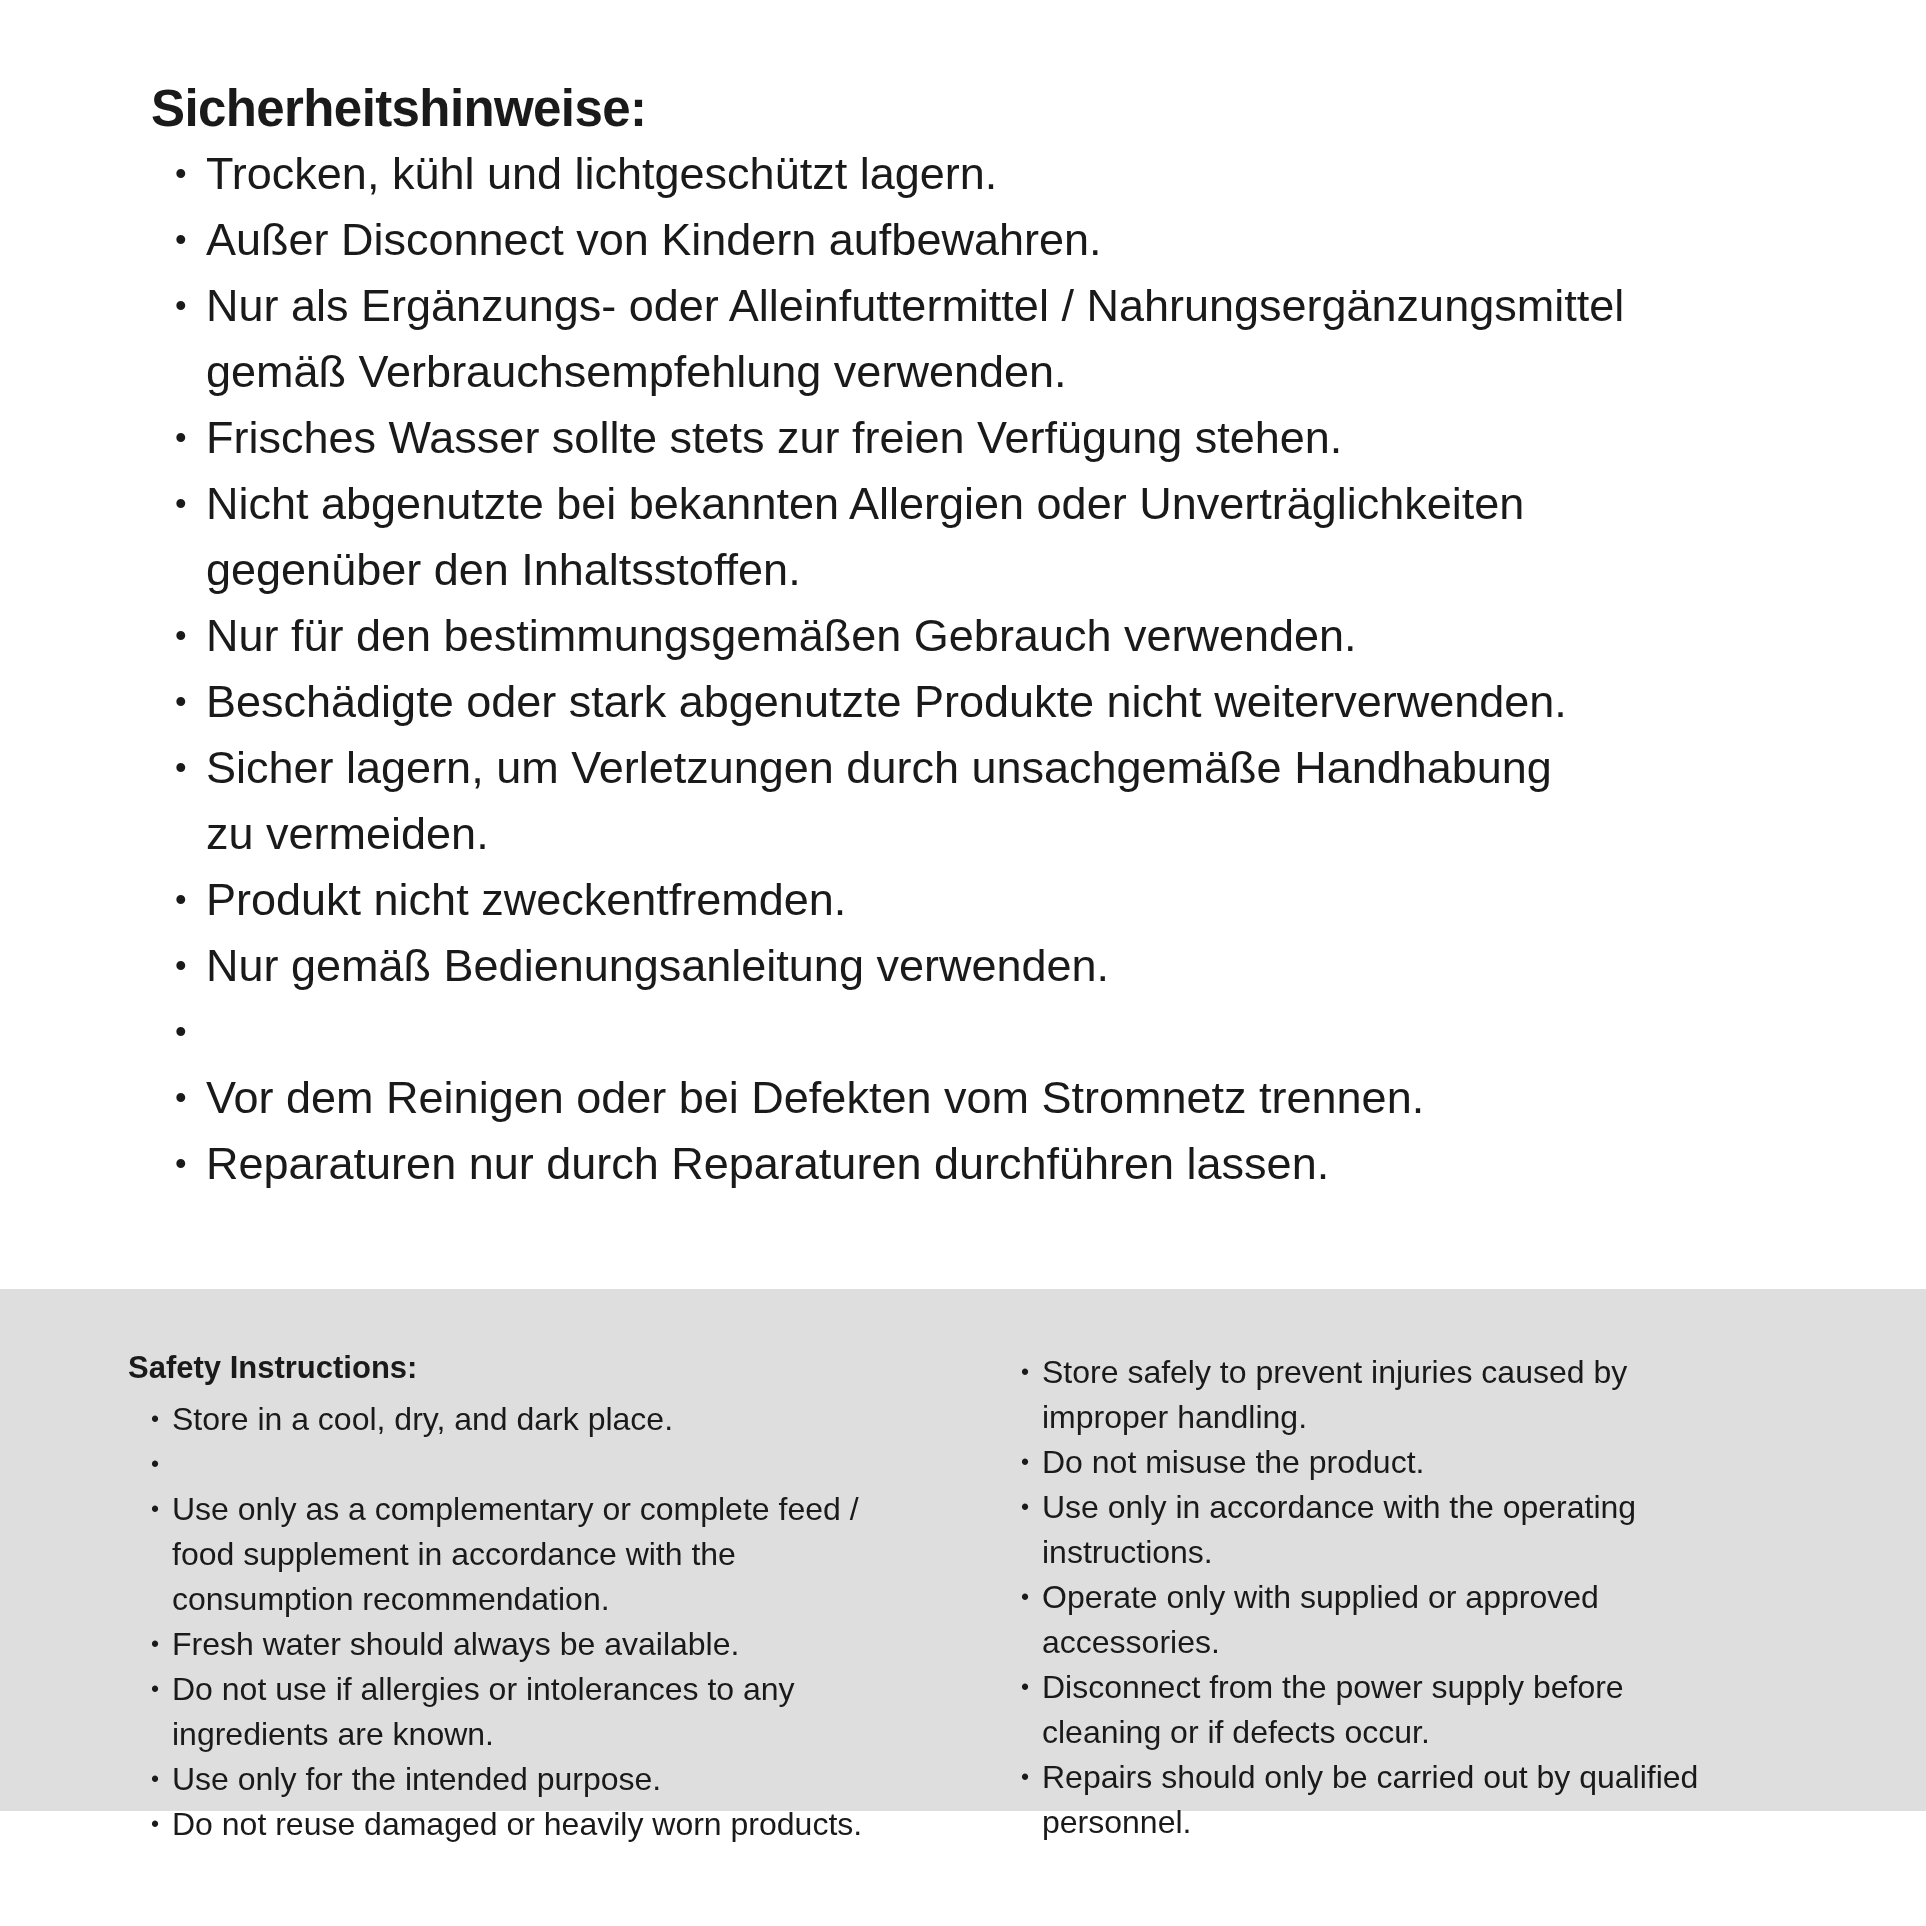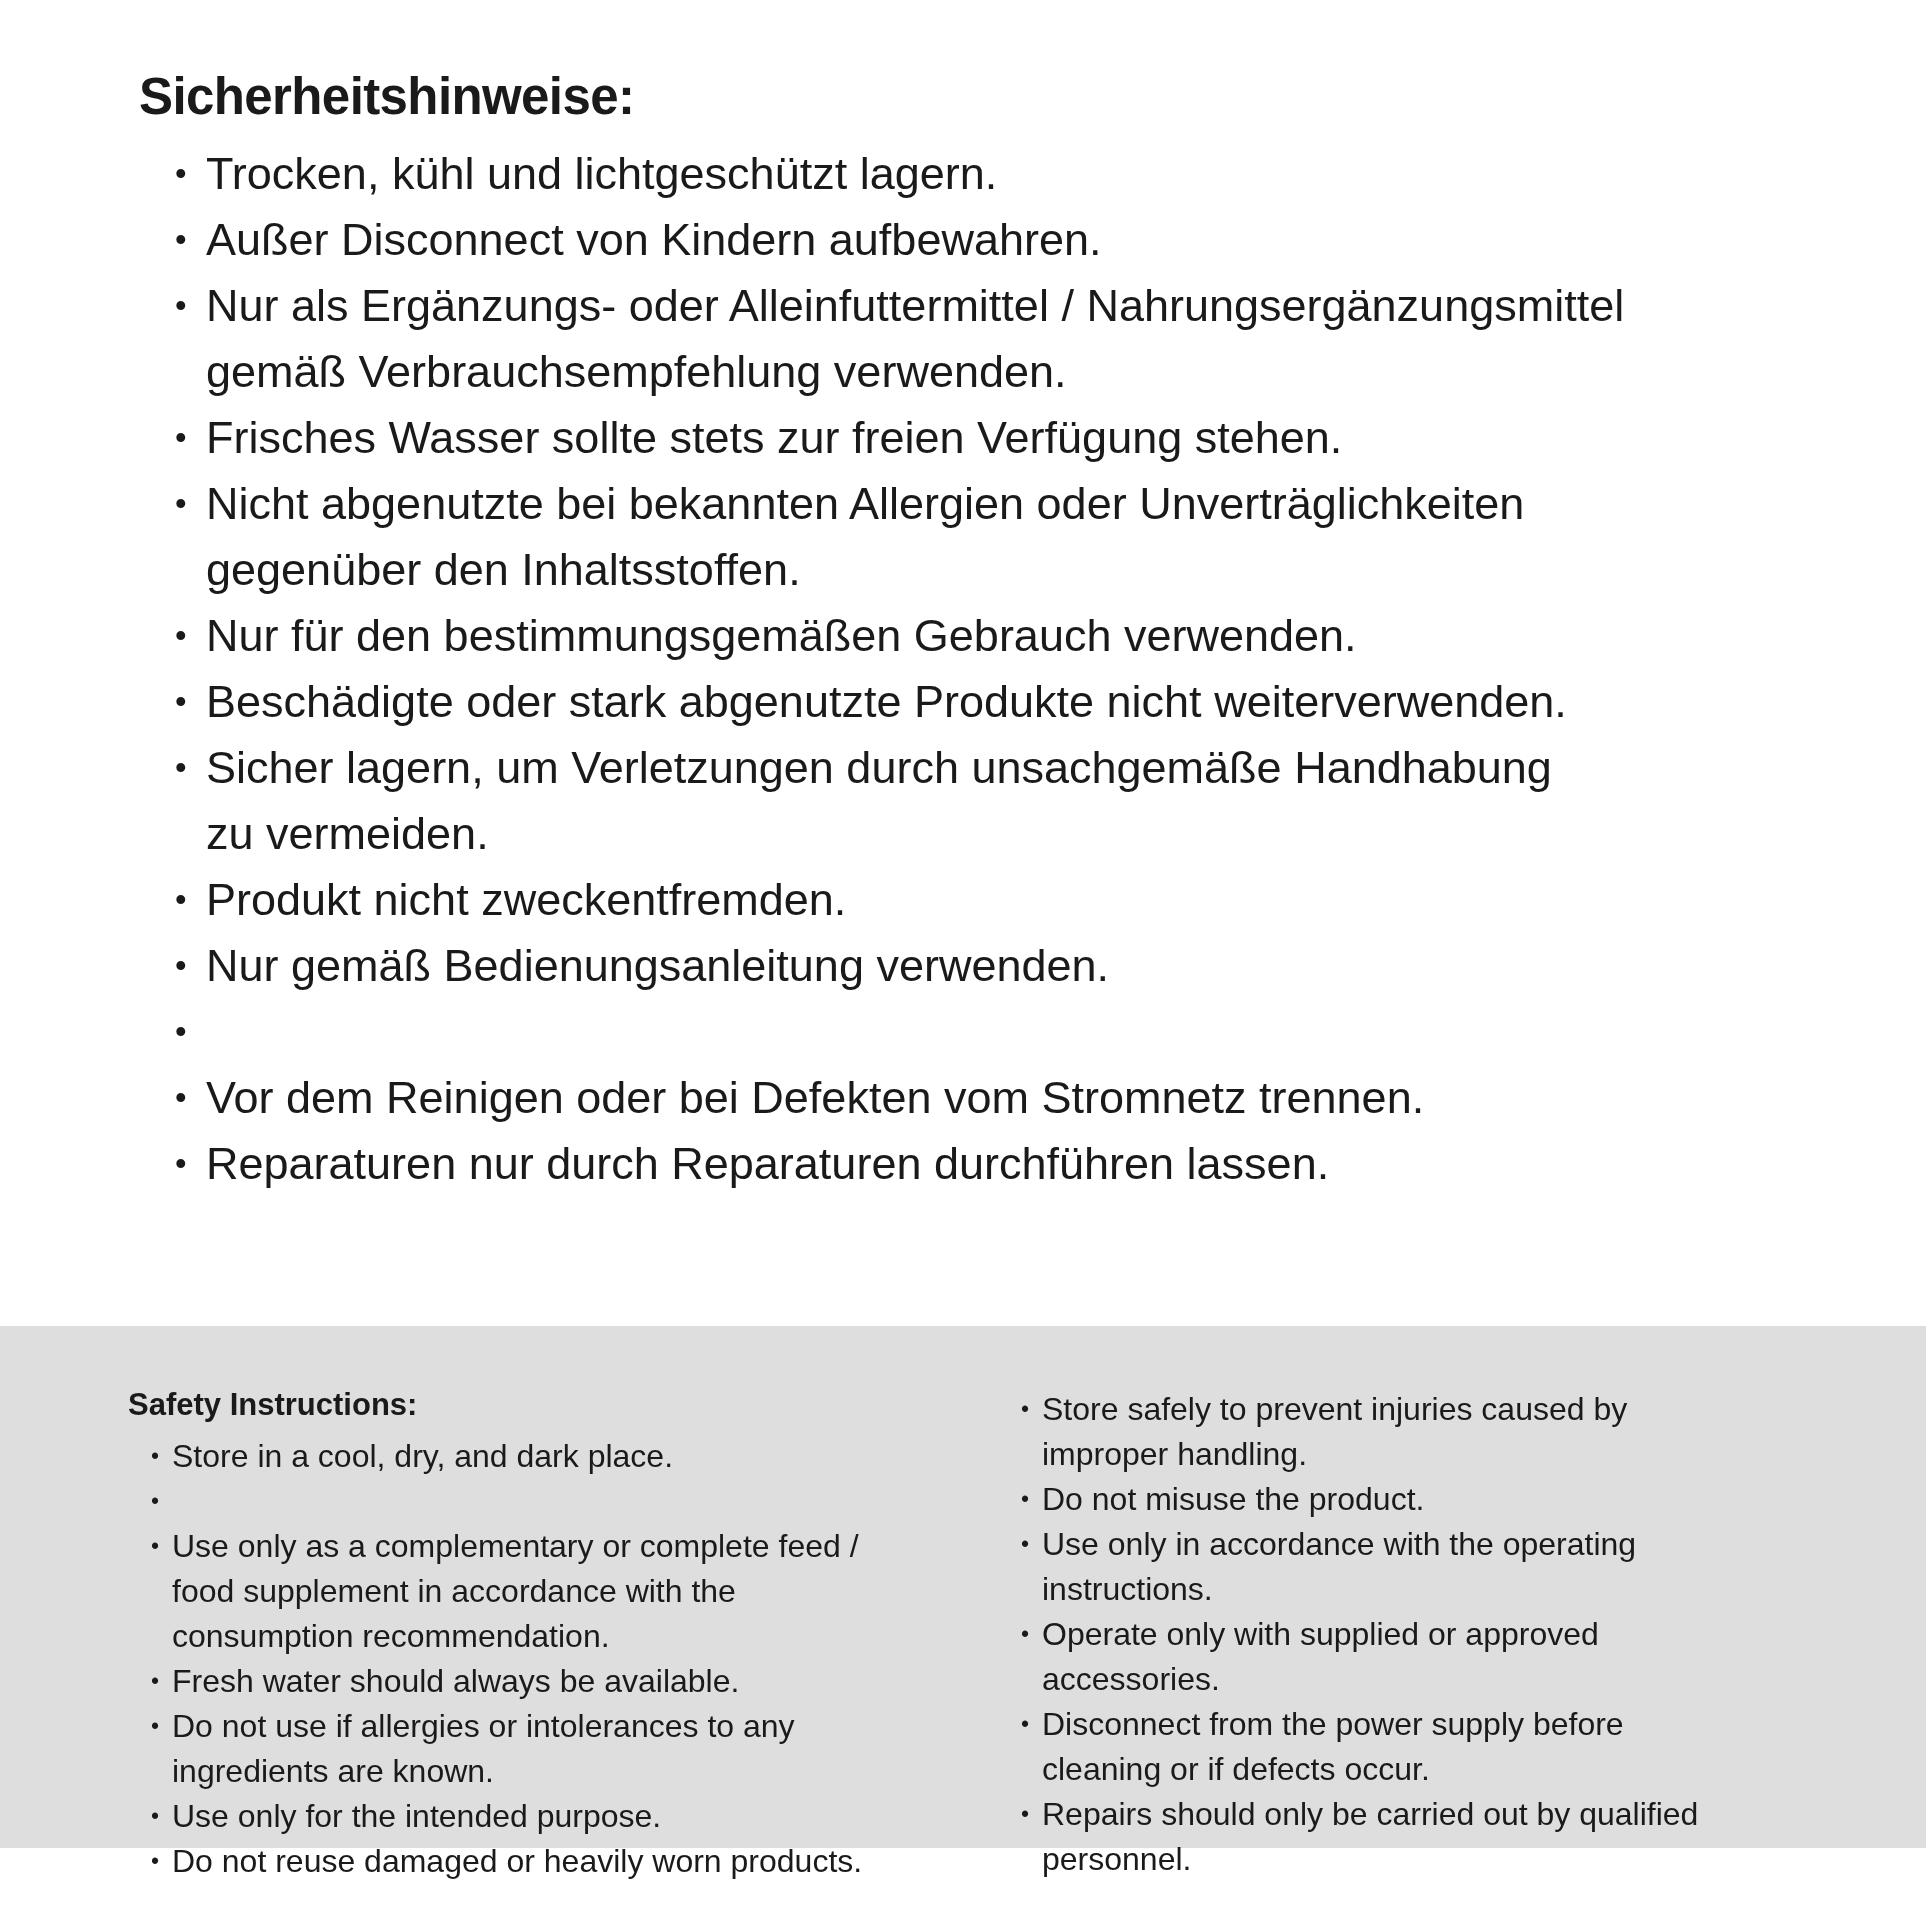--- a/index.html
+++ b/index.html
@@ -7,35 +7,34 @@
     width: 1926px; height: 1926px;
     position: relative;
     background: var(--page-bg, #ffffff);
     color: var(--text-color, #1a1a1a);
     font-family: "Liberation Sans", "DejaVu Sans", sans-serif;
     overflow: hidden;
   }
   .de-title {
     position: absolute; left: 135px; top: 62px;
     font-size: 51px; font-weight: 700; line-height: 62px;
-    letter-spacing: -0.6px; margin: 4px;
+    letter-spacing: -0.6px; margin: 16px;
   }
   .list { position: absolute; }
   .row { display: flex; align-items: flex-start; }
   .row .dot { flex: 0 0 auto; }
   .row .txt { white-space: pre-line; }
 
   .de-list { left: 175px; top: 141px; font-size: 45px; line-height: 66px; width: 1682px; }
   .de-list .dot { width: 31px; font-size: 33px; line-height: 66px; }
 
   .panel {
     position: absolute; left: 0; top: 1289px;
     width: 1926px; height: 522px;
     background: var(--panel-bg, #dedede);
-    margin-top: 37px;
   }
   .en-title {
     position: absolute; left: 128px; top: 56px;
     font-size: 31px; font-weight: 700; line-height: 45px; margin: 0;
   }
   .en-list { font-size: 32px; line-height: 45px; }
   .en-list .dot { width: 21px; font-size: 23px; line-height: 45px; }
   .en-left  { left: 151px;  top: 108px; width: 841px; }
   .en-right { left: 1021px; top: 61px;  width: 886px; }
 </style>

